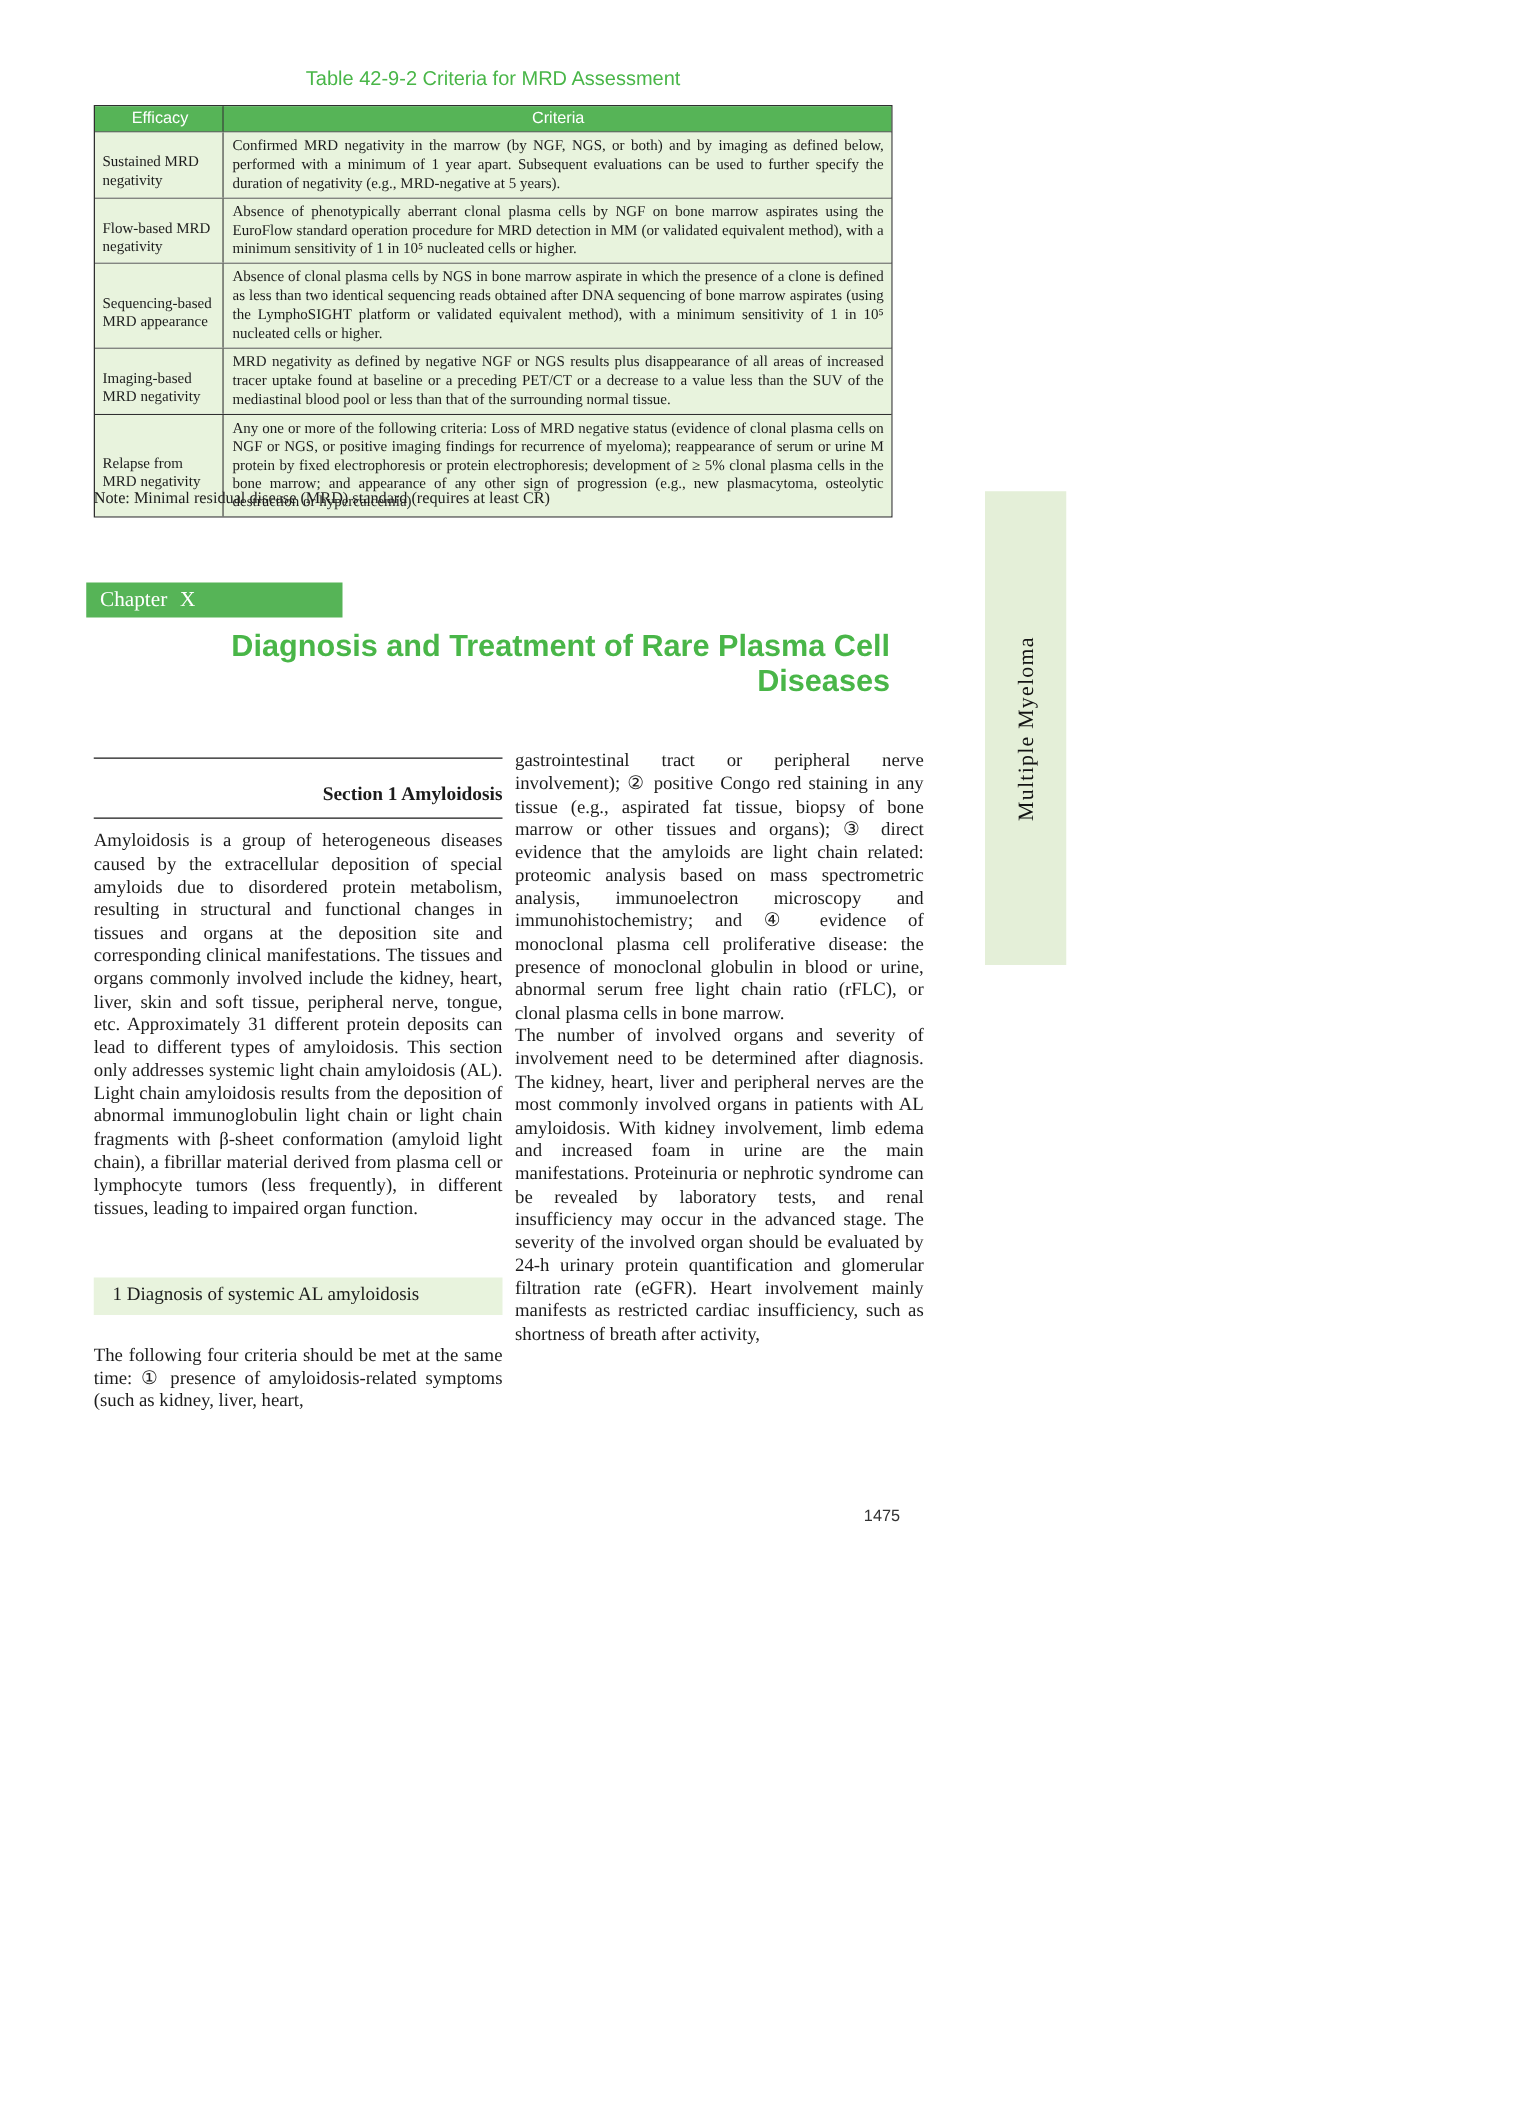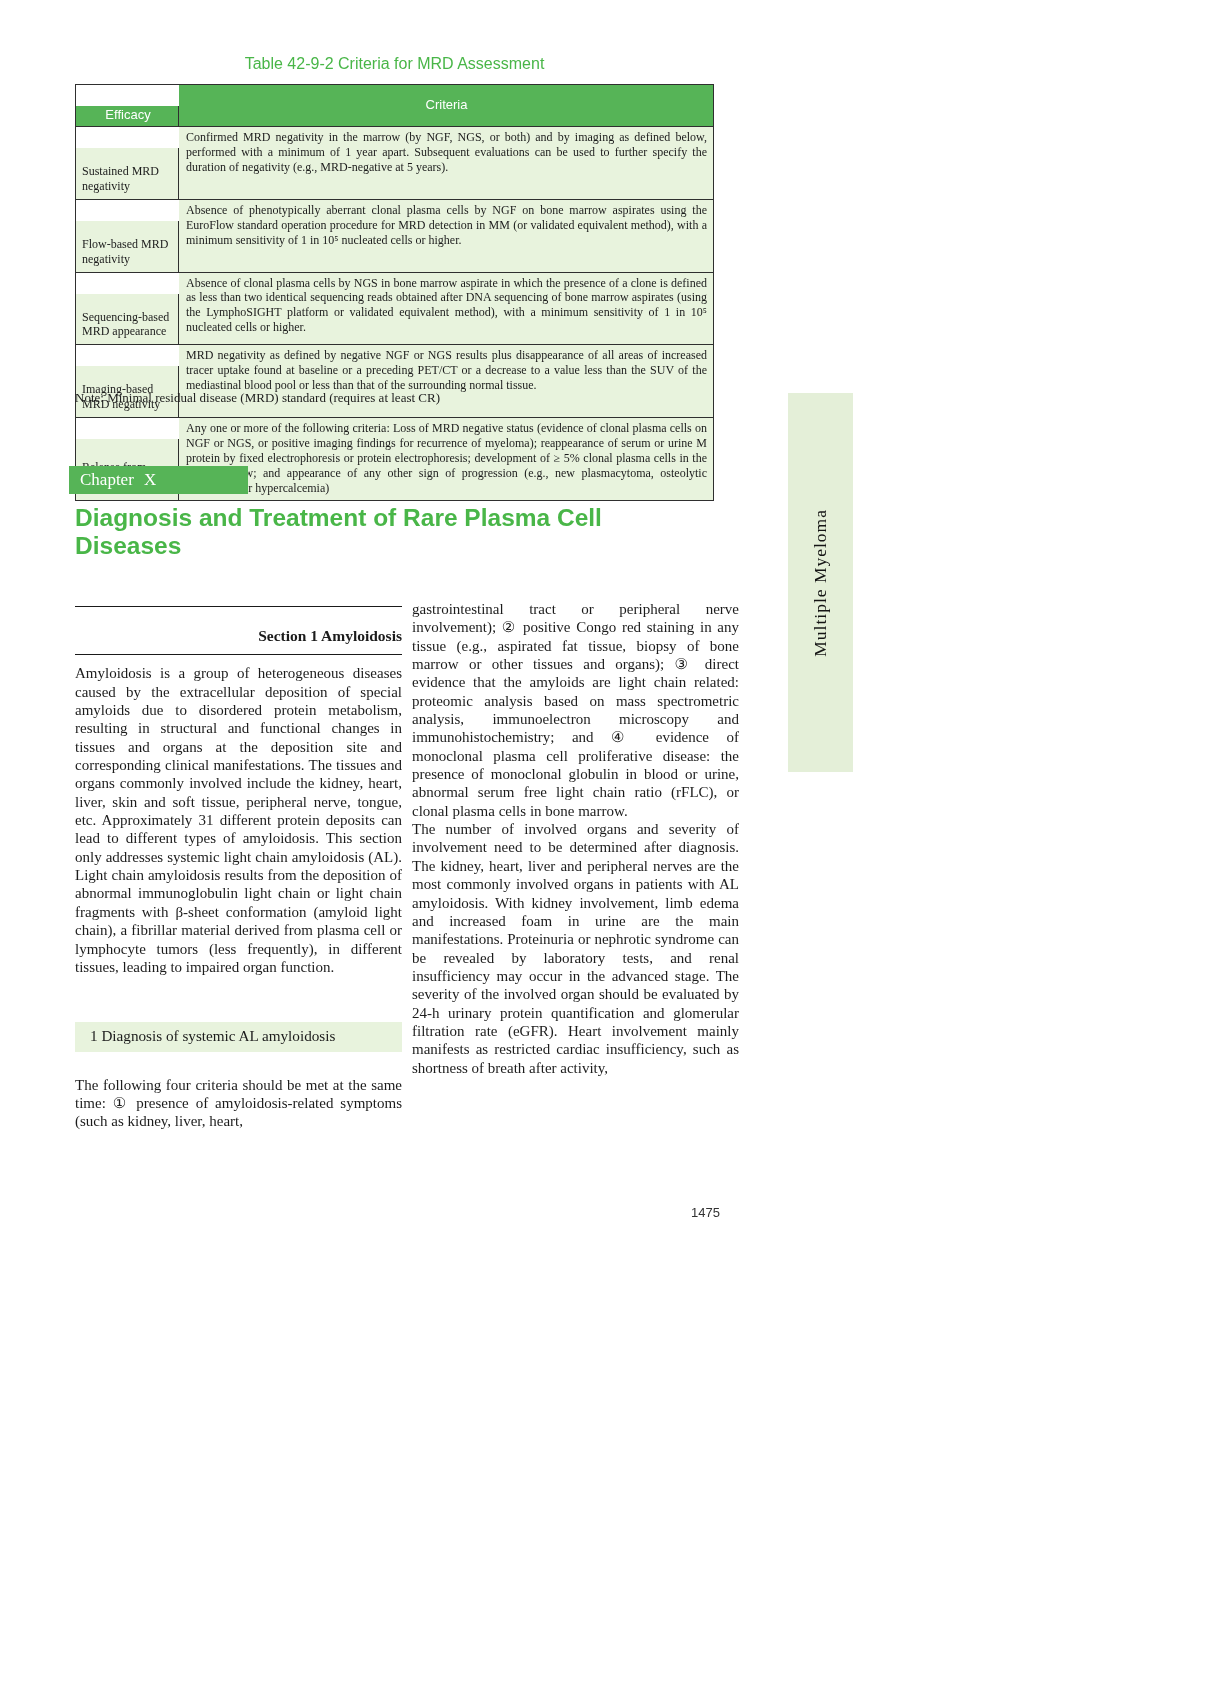--- a/index.html
+++ b/index.html
@@ -31,49 +31,49 @@
     border:1.6px solid var(--border_dark);
     font-size:12px;line-height:14.9px;
   }
   .trow{display:flex;border-top:1px solid var(--border_dark);}
   .trow.thead{border-top:none;}
   .cell-eff{
     width:103px;flex:0 0 103px;
     border-right:1px solid var(--border_dark);
     background:var(--green_row_bg);
     padding:16px 4px 5px 6px;
-    display:flex;align-items:center;margin-top:21px;
+    display:flex;align-items:center;
   }
   .cell-crit{
     flex:1;background:var(--green_row_bg);
     padding:3px 6px 4px 7px;
     text-align:justify;
   }
   .thead .cell-eff,.thead .cell-crit{
     background:var(--green_main);
     color:#ffffff;
     font-family:"Liberation Sans", sans-serif;
     font-size:13px;
     justify-content:center;text-align:center;
     padding-top:2px;padding-bottom:3px;
     align-items:center;display:flex;
   }
   .note{
     position:absolute;left:75px;top:390px;width:639px;
     font-size:13px;
   }
   .chapter-bar{
-    position:absolute;left:69px;top:466px;width:179px;height:28px;
+    position:absolute;left:69px;top:466px;width:205px;height:28px;
     background:var(--green_main);color:#ffffff;
     font-size:17px;line-height:28px;
     padding-left:11px;word-spacing:6px;
   }
   .main-title{
     position:absolute;left:75px;top:504px;width:637px;
-    text-align:left;
+    text-align:right;
     font-family:"Liberation Sans", sans-serif;
     font-weight:bold;
     font-size:24.5px;line-height:28px;
     color:var(--green_title);
   }
   .col{
     position:absolute;top:600px;width:327px;
     font-size:15px;line-height:18.35px;
   }
   .col p{text-align:justify;}

